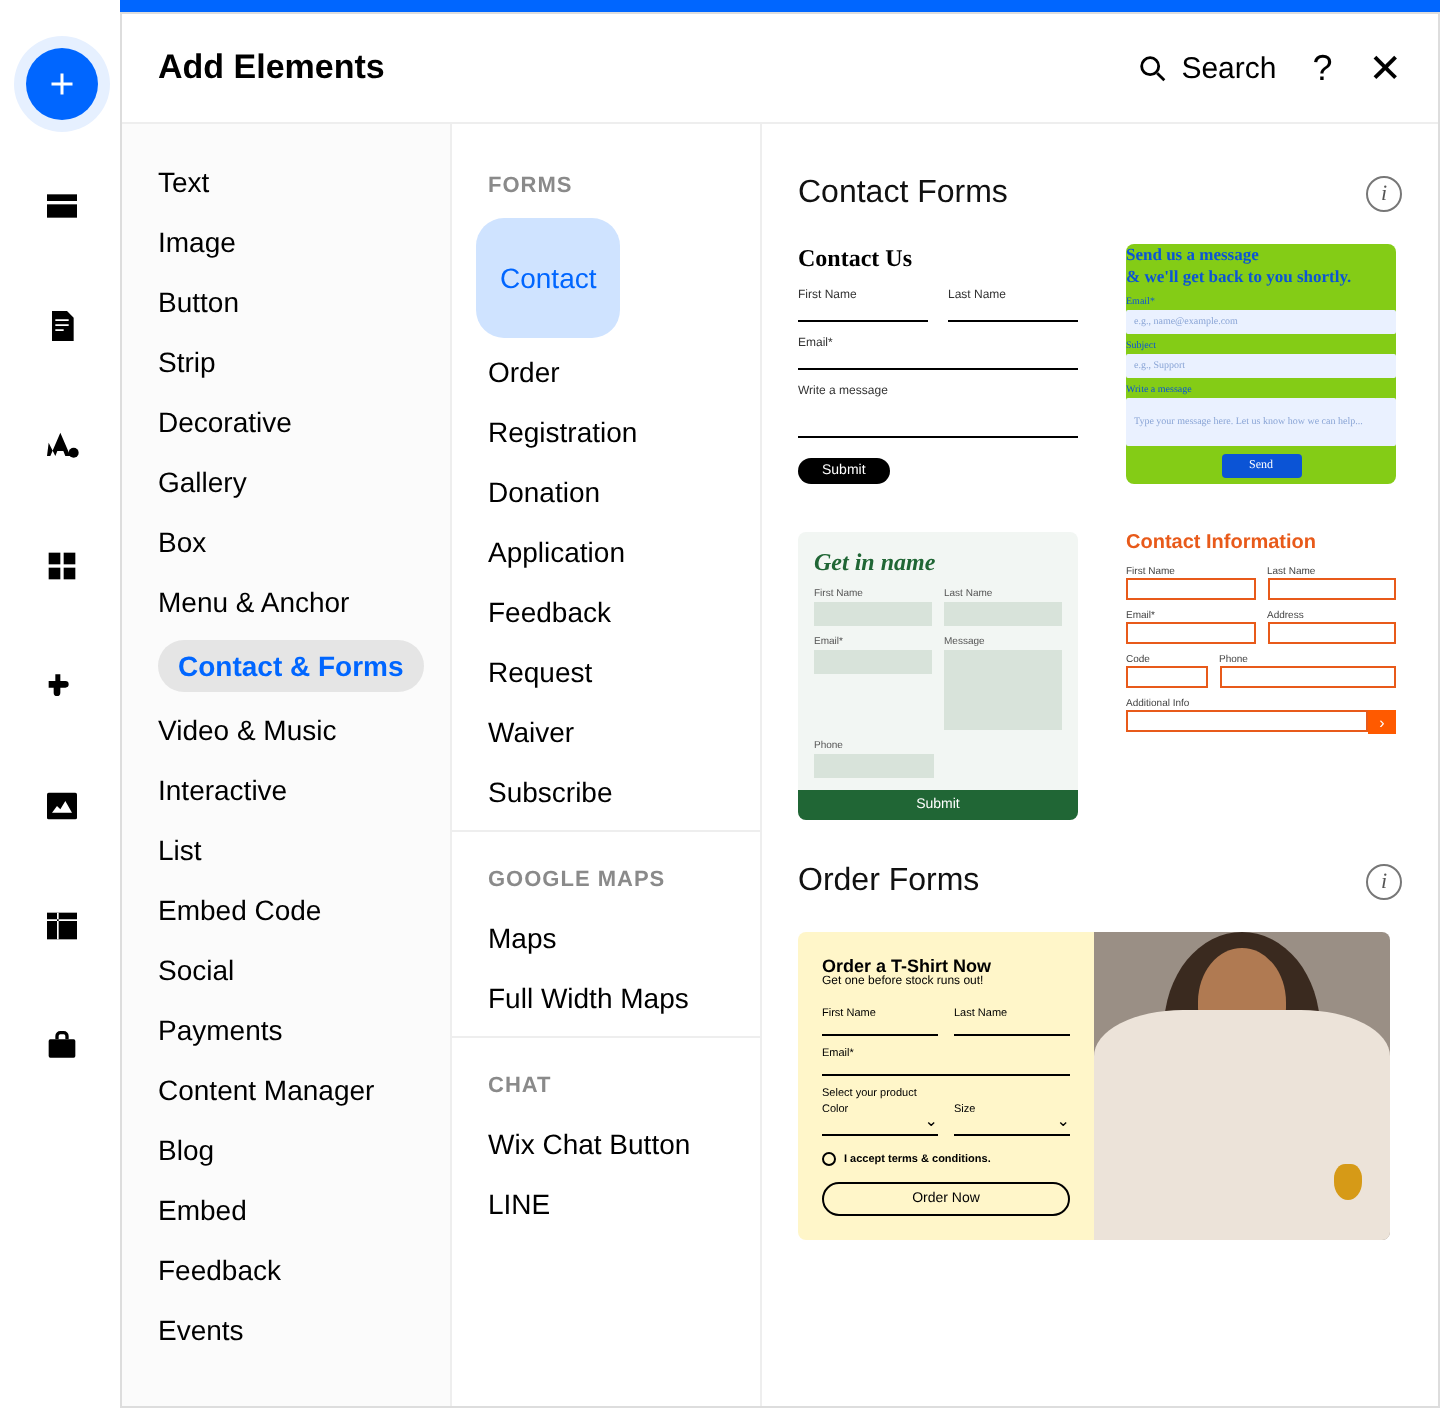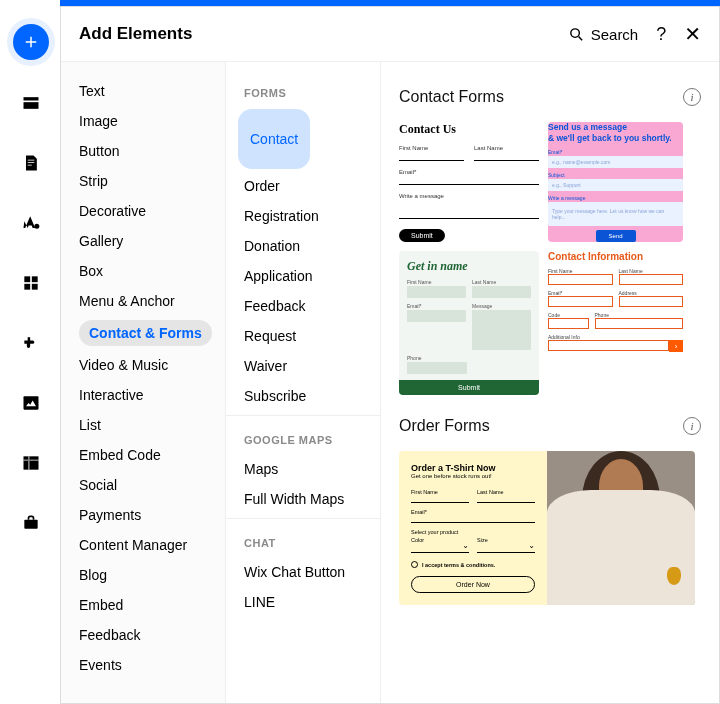--- a/index.html
+++ b/index.html
@@ -35,36 +35,36 @@
   .col2 { width: 155px; border-right: 1px solid #eee; padding: 18px 0; overflow-y: auto; }
   .col2-heading { font-size: 11px; font-weight: 600; letter-spacing: .5px; color: #8a8a8a; padding: 6px 18px 8px; border-top: 1px solid transparent; }
   .col2-heading.notfirst { border-top: 1px solid #eee; margin-top: 4px; padding-top: 18px; }
   .col2-item { padding: 7px 18px; font-size: 14px; cursor: pointer; }
   .col2-item.active { display: inline-block; background: #cfe3ff; color: #0066ff; border-radius: 14px; margin: 2px 12px; padding: 22px 12px; font-weight: 500; }
 
   .col3 { flex: 1; overflow-y: auto; padding: 14px 18px 0; }
   .section-hdr { display: flex; align-items: center; justify-content: space-between; font-size: 16px; font-weight: 400; color: #111; margin: 12px 0 16px; }
   .info-i { width: 18px; height: 18px; border: 1px solid #777; border-radius: 50%; display: flex; align-items: center; justify-content: center; font-size: 11px; font-style: italic; font-family: serif; color: #555; cursor: pointer; }
 
-  .gallery { display: flex; flex-wrap: wrap; gap: 9px; margin-bottom: 22px; }
+  .gallery { display: flex; flex-wrap: wrap; gap: 24px; margin-bottom: 22px; }
 
   
   .card { border-radius: 4px; overflow: hidden; }
 
   
   .tpl-a { width: 140px; }
   .tpl-a h4 { font-family: Georgia, serif; font-weight: 700; font-size: 12px; margin-bottom: 8px; }
   .tpl-a .row2 { display: flex; gap: 10px; }
   .tpl-a .lbl { font-size: 6px; color: #333; }
   .tpl-a .line { border-bottom: 1px solid #000; height: 10px; }
   .tpl-a .full { margin-top: 8px; }
   .tpl-a .btn { margin-top: 10px; background: #000; color: #fff; font-size: 7px; padding: 3px 12px; border-radius: 9px; display: inline-block; }
 
   
-  .tpl-b { width: 135px; background: #f9a8d4; }
+  .tpl-b { width: 135px; background: #84cc16; font-family: Liberation Serif, serif; }
   .tpl-b .hd { color: #0b54d6; font-size: 8.5px; font-weight: 600; line-height: 1.25; margin-bottom: 6px; }
   .tpl-b .inp { background: #eaf1ff; height: 12px; border-radius: 1px; margin-bottom: 4px; display: flex; align-items: center; padding: 0 4px; font-size: 5px; color: #8aa5d6; }
   .tpl-b .sm { font-size: 5px; color: #0b54d6; margin-bottom: 1px; }
   .tpl-b .area { height: 24px; }
   .tpl-b .sbtn { background: #0b54d6; color: #fff; font-size: 6px; text-align: center; padding: 3px 0; width: 40px; margin: 4px auto 0; border-radius: 2px; }
 
   
   .tpl-c { width: 140px; background: #f2f6f3; padding: 8px 8px 0; }
   .tpl-c h4 { font-family: Georgia, serif; font-style: italic; font-weight: 700; color: #206635; font-size: 12px; margin-bottom: 5px; }
   .tpl-c .lbl { font-size: 5px; color: #555; margin-bottom: 1px; }

